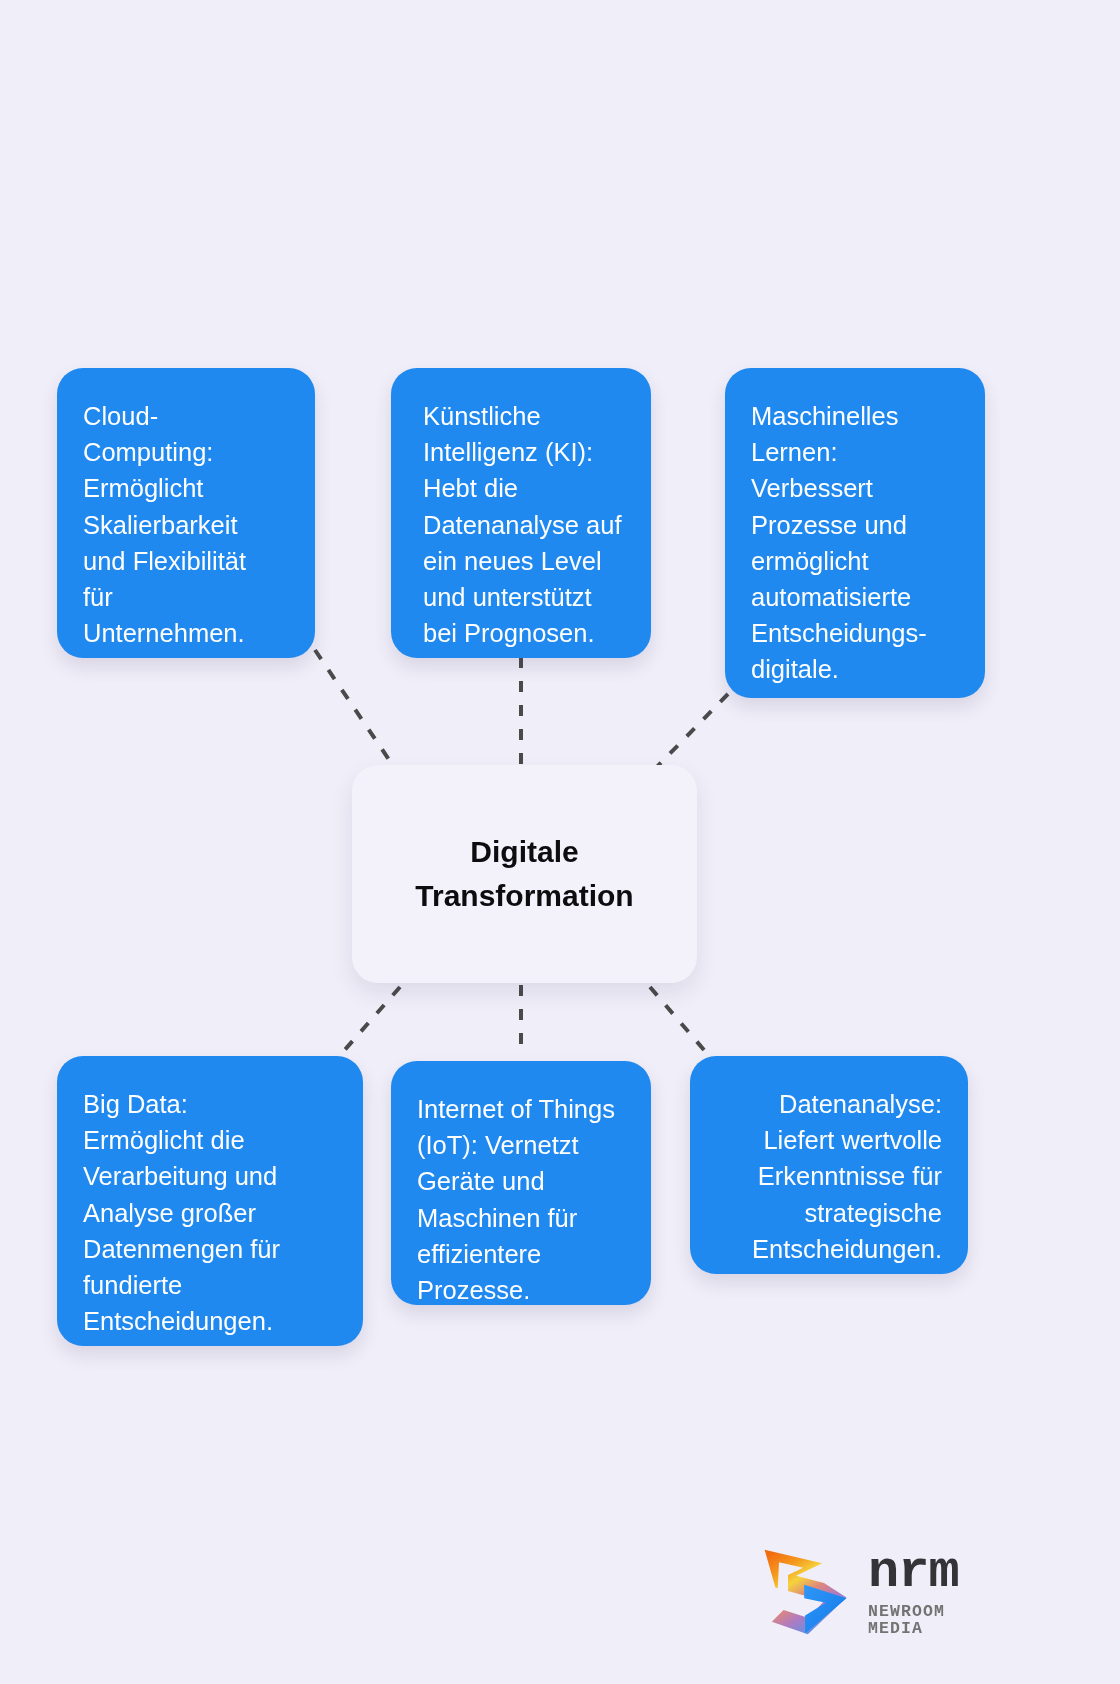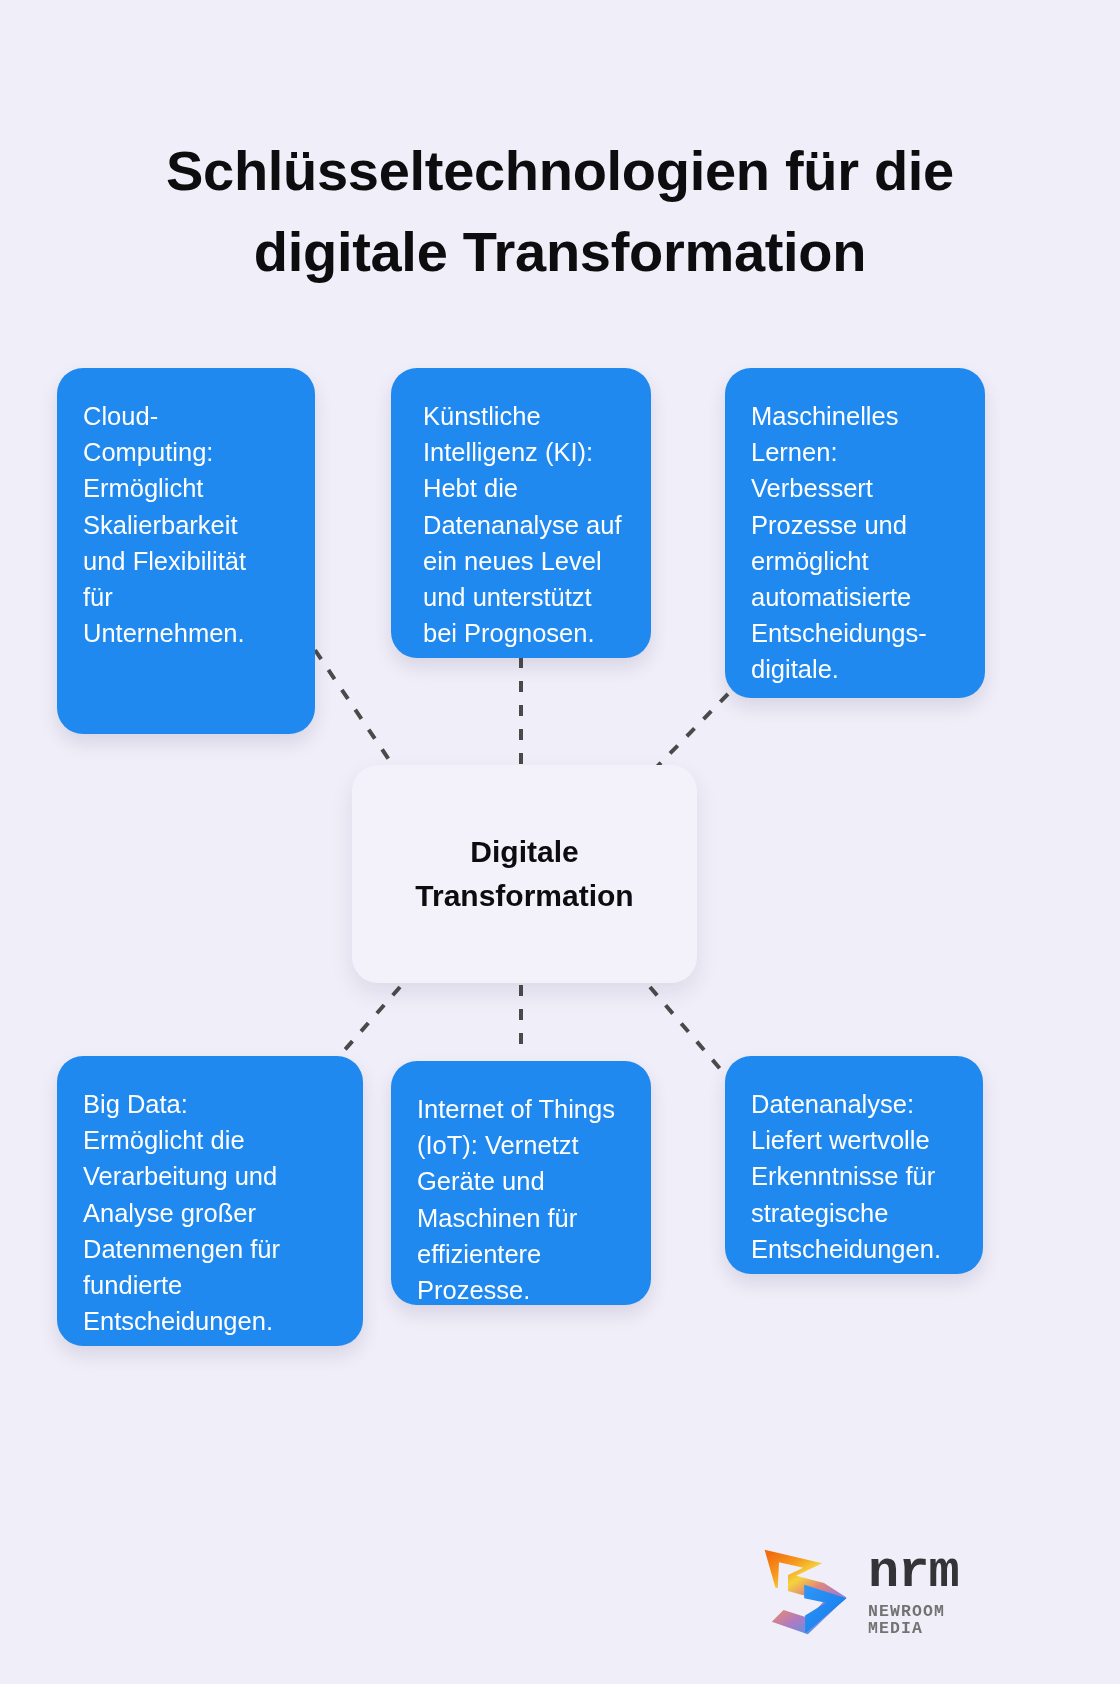--- a/index.html
+++ b/index.html
@@ -61,28 +61,28 @@
     line-height: 1.42;
     box-shadow: 0 9px 18px rgba(60, 50, 110, 0.13);
     overflow: hidden;
   }
   .card .txt {
     display: block;
     white-space: pre-line;
   }
 
   
-  .card-0 { left: 57px;  top: 368px;  width: 258px; height: 366px; }
+  .card-0 { left: 57px;  top: 368px;  width: 258px; height: 290px; }
   .card-1 { left: 391px; top: 368px;  width: 260px; height: 290px; padding-left: 32px; }
   .card-2 { left: 725px; top: 368px;  width: 260px; height: 330px; }
 
   
   .card-3 { left: 57px;  top: 1056px; width: 306px; height: 290px; }
   .card-4 { left: 391px; top: 1061px; width: 260px; height: 244px; }
-  .card-5 { left: 725px; top: 1056px; width: 258px; height: 218px; }
+  .card-5 { left: 690px; top: 1056px; width: 278px; height: 218px; text-align: right; }
 
   
   .center-node {
     position: absolute;
     left: 352px;
     top: 765px;
     width: 345px;
     height: 218px;
     background: #f3f1fa;
     border-radius: 26px;
@@ -137,24 +137,20 @@
     color: #737373;
     letter-spacing: 1.1px;
     margin-top: 5px;
   }
 </style>
 </head>
 <body>
 
 <div class="canvas">
 
-  <h1 class="title">
-    <span class="line">Schlüsseltechnologien für die</span>
-    <span class="line">digitale Transformation</span>
-  </h1>
 
   <svg class="connectors" viewBox="0 0 1120 1684" width="1120" height="1684" xmlns="http://www.w3.org/2000/svg">
     <g stroke="#4a4a4a" stroke-width="4" stroke-dasharray="11 13" stroke-linecap="butt" fill="none">
 
       <line x1="315" y1="650" x2="400" y2="776"></line>
 
       <line x1="521" y1="657" x2="521" y2="768"></line>
 
       <line x1="728" y1="694" x2="648" y2="776"></line>
 

